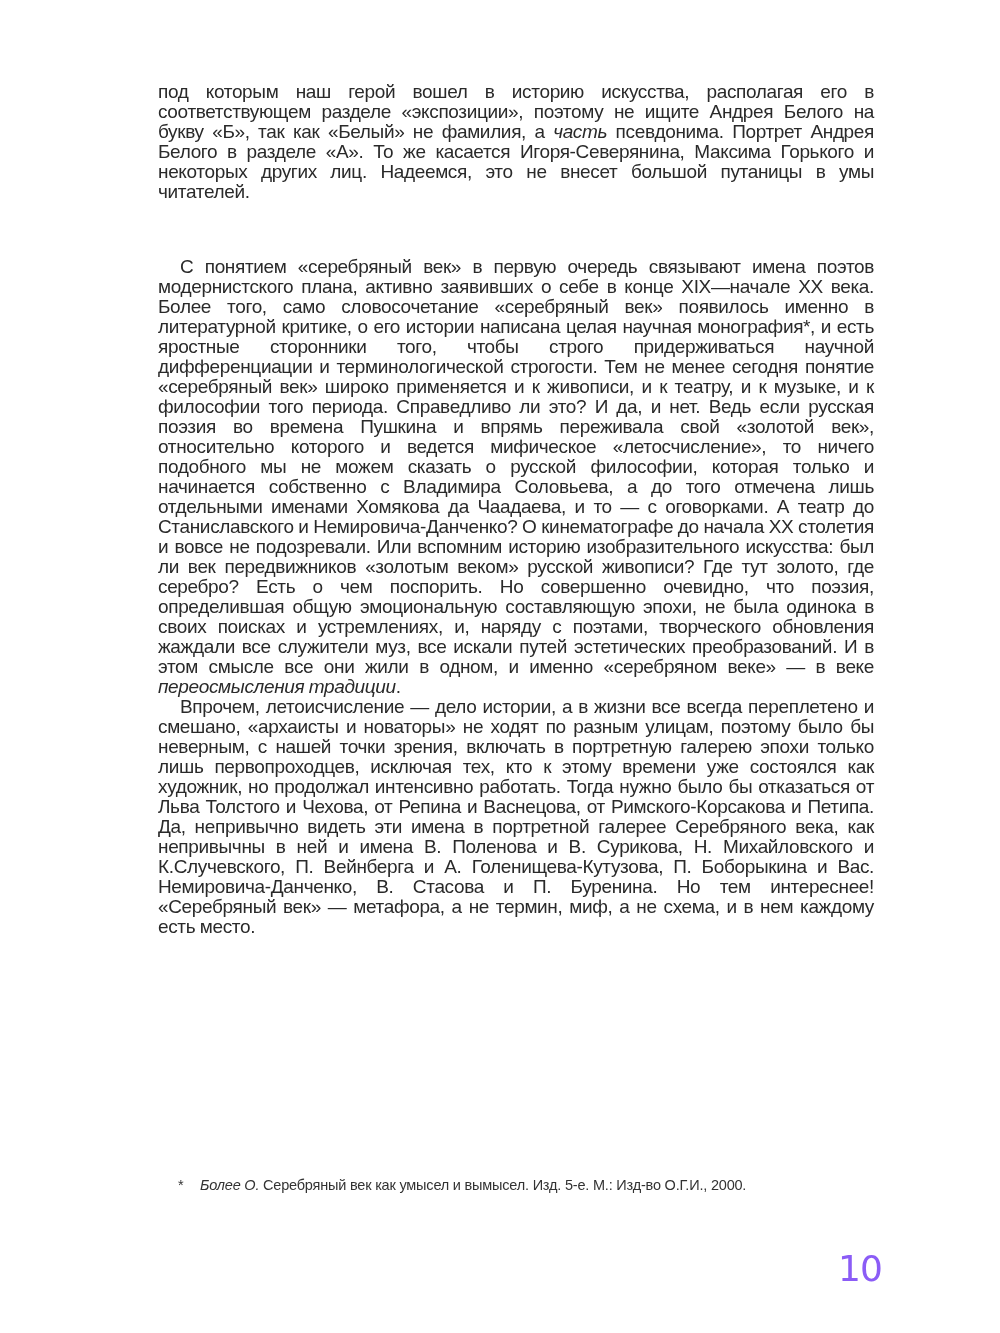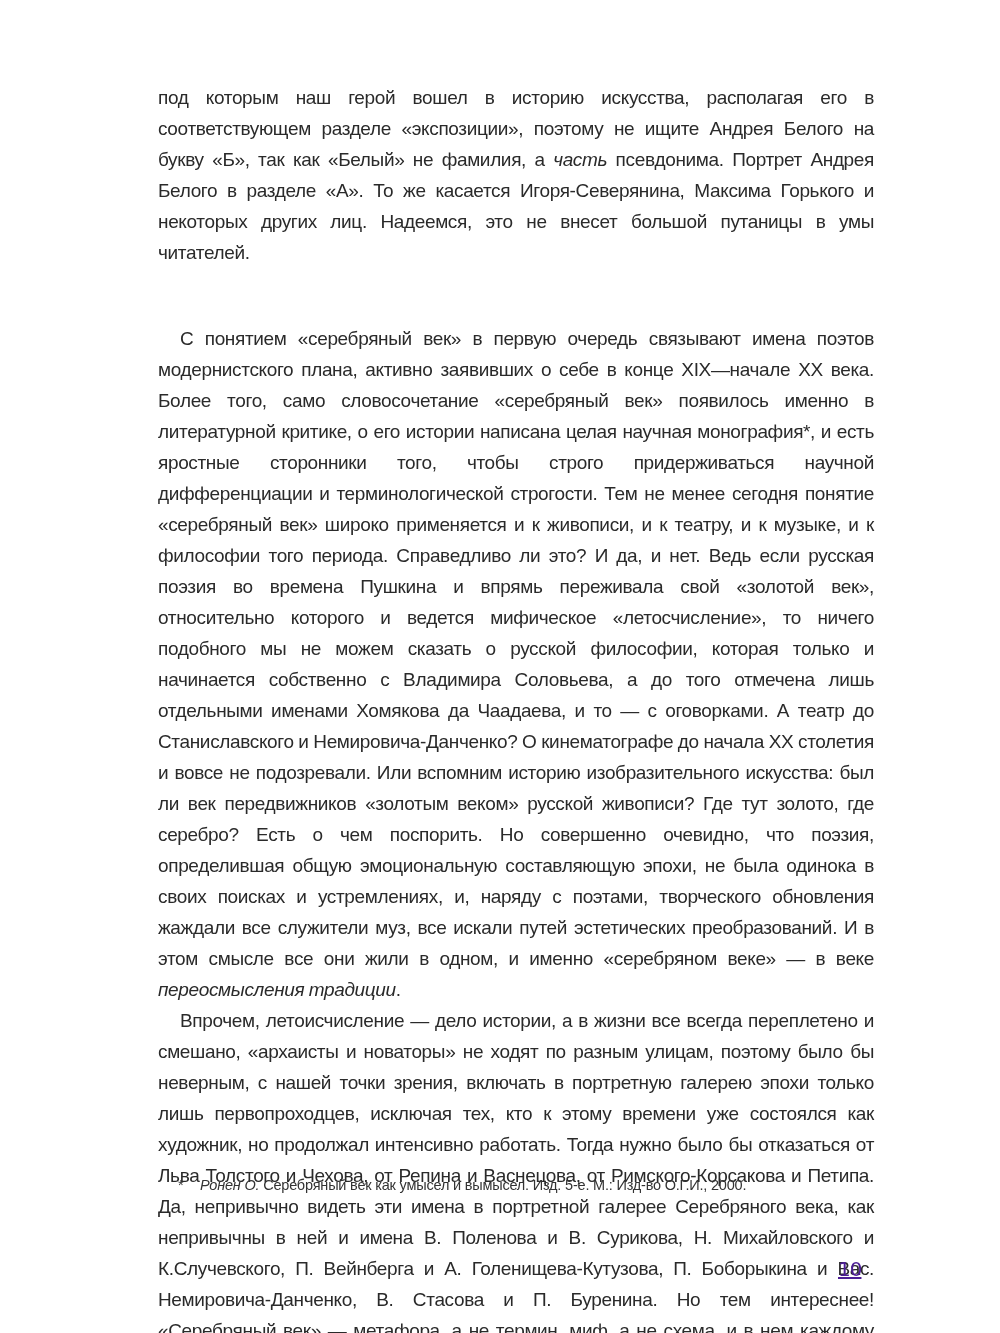--- a/index.html
+++ b/index.html
@@ -17,21 +17,21 @@
   }
   .page {
     position: absolute;
     left: 158px;
     top: 82px;
     width: 716px;
   }
   .para {
     margin: 0;
     font-size: 19px;
-    line-height: 31px;
+    line-height: 20px;
     text-align: justify;
     text-align-last: left;
     letter-spacing: -0.35px;
     word-spacing: -0.5px;
   }
   .para.indent {
     text-indent: 22px;
   }
   .gap {
     height: 55px;
@@ -49,36 +49,35 @@
     letter-spacing: -0.2px;
   }
   .footnote .mark {
     display: inline-block;
     width: 22px;
   }
   .page-number {
     position: absolute;
     left: 838px;
     top: 1251px;
-    font-size: 20px;
+    font-size: 36px;
     line-height: 36px;
-    color: #4c1d95;
+    color: #8b5cf6;
     font-family: "DejaVu Sans", sans-serif;
     letter-spacing: -1px;
-    text-decoration: underline;
   }
 </style>
 </head>
 <body>
 
 <div class="page">
   <p class="para"><span>под которым наш герой вошел в историю искусства, располагая его в соответствующем разделе «экспозиции», поэтому не ищите Андрея Белого на букву «Б», так как «Белый» не фамилия, а </span><em>часть</em><span> псевдонима. Портрет Андрея Белого в разделе «А». То же касается Игоря-Северянина, Максима Горького и некоторых других лиц. Надеемся, это не внесет большой путаницы в умы читателей.</span></p>
 
   <div class="gap"></div>
 
   <p class="para indent"><span>С понятием «серебряный век» в первую очередь связывают имена поэтов модернистского плана, активно заявивших о себе в конце XIX—начале XX века. Более того, само словосочетание «серебряный век» появилось именно в литературной критике, о его истории написана целая научная монография*, и есть яростные сторонники того, чтобы строго придерживаться научной дифференциации и терминологической строгости. Тем не менее сегодня понятие «серебряный век» широко применяется и к живописи, и к театру, и к музыке, и к философии того периода. Справедливо ли это? И да, и нет. Ведь если русская поэзия во времена Пушкина и впрямь переживала свой «золотой век», относительно которого и ведется мифическое «летосчисление», то ничего подобного мы не можем сказать о русской философии, которая только и начинается собственно с Владимира Соловьева, а до того отмечена лишь отдельными именами Хомякова да Чаадаева, и то — с оговорками. А театр до Станиславского и Немировича-Данченко? О кинематографе до начала XX столетия и вовсе не подозревали. Или вспомним историю изобразительного искусства: был ли век передвижников «золотым веком» русской живописи? Где тут золото, где серебро? Есть о чем поспорить. Но совершенно очевидно, что поэзия, определившая общую эмоциональную составляющую эпохи, не была одинока в своих поисках и устремлениях, и, наряду с поэтами, творческого обновления жаждали все служители муз, все искали путей эстетических преобразований. И в этом смысле все они жили в одном, и именно «серебряном веке» — в веке </span><em>переосмысления традиции</em><span>.</span></p>
 
   <p class="para indent">Впрочем, летоисчисление — дело истории, а в жизни все всегда переплетено и смешано, «архаисты и новаторы» не ходят по разным улицам, поэтому было бы неверным, с нашей точки зрения, включать в портретную галерею эпохи только лишь первопроходцев, исключая тех, кто к этому времени уже состоялся как художник, но продолжал интенсивно работать. Тогда нужно было бы отказаться от Льва Толстого и Чехова, от Репина и Васнецова, от Римского-Корсакова и Петипа. Да, непривычно видеть эти имена в портретной галерее Серебряного века, как непривычны в ней и имена В. Поленова и В. Сурикова, Н. Михайловского и К.Случевского, П. Вейнберга и А. Голенищева-Кутузова, П. Боборыкина и Вас. Немировича-Данченко, В. Стасова и П. Буренина. Но тем интереснее! «Серебряный век» — метафора, а не термин, миф, а не схема, и в нем каждому есть место.</p>
 </div>
 
-<div class="footnote"><span class="mark">*</span><em>Ронен О.</em><span> Серебряный век как умысел и вымысел. Изд. 5-е. М.: Изд-во О.Г.И., 2000.</span></div>
+<div class="footnote"><span class="mark">*</span><em>Более О.</em><span> Серебряный век как умысел и вымысел. Изд. 5-е. М.: Изд-во О.Г.И., 2000.</span></div>
 
 <div class="page-number">10</div>
 
 </body></html>

